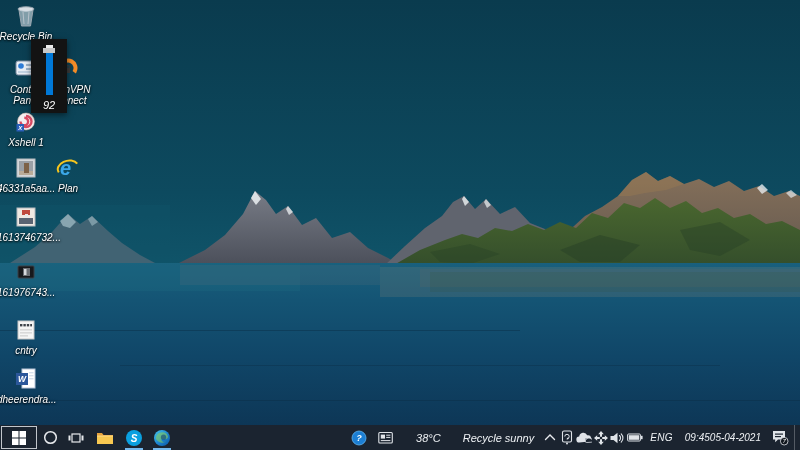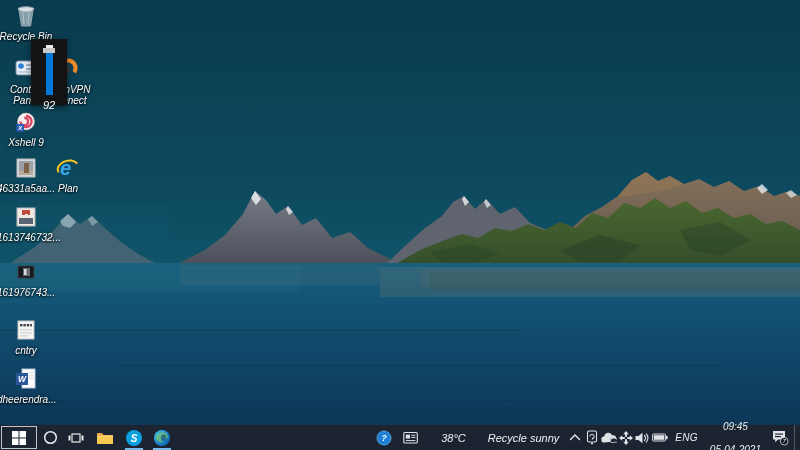--- a/index.html
+++ b/index.html
@@ -18,21 +18,21 @@
     cursor:default;
   }
   .dicon .ic{width:26px;height:26px;display:flex;align-items:center;justify-content:center;}
   .dicon .lbl{
     font-size:10px;line-height:11px;color:var(--label-text,#fff);text-align:center;
     text-shadow:0 1px 2px rgba(0,0,0,.9),0 0 3px rgba(0,0,0,.7);
     max-width:58px;
   }
   
   .flyout{
-    position:absolute;left:31px;top:39px;width:36px;height:66px;z-index:50;
+    position:absolute;left:31px;top:39px;width:36px;height:74px;z-index:50;
     background:var(--slider-panel-bg,#141414);
     display:flex;flex-direction:column;align-items:center;
     box-shadow:0 2px 6px rgba(0,0,0,.5);
   }
   .flyout .trackwrap{position:relative;margin-top:6px;width:16px;height:50px;display:flex;justify-content:center;}
   .flyout .track{width:7px;height:50px;background:linear-gradient(#ececec 0 4px, var(--accent,#0078d7) 4px 100%);}
   .flyout .thumb{position:absolute;left:2px;top:3px;width:12px;height:5px;background:#c9c9c9;}
   .flyout .val{margin-top:4px;font-size:11px;color:#fff;}
   
   .taskbar{
@@ -47,21 +47,21 @@
   .w-taskview{width:28px;}
   .w-explorer{width:30px;}
   .w-app{width:28px;}
   .runline{position:absolute;bottom:0;left:50%;transform:translateX(-50%);width:18px;height:2px;background:var(--running-underline,#76b9ed);}
   .tb-right{margin-left:auto;display:flex;align-items:center;height:25px;}
   .tb-help{width:24px;}
   .weather{display:flex;align-items:center;gap:22px;padding:0 7px;height:25px;}
   .weather .wtxt{font-size:11px;white-space:nowrap;}
   .trayico{width:17px;height:25px;display:flex;align-items:center;justify-content:center;flex:0 0 auto;}
   .lang{font-size:10px;padding:0 7px;letter-spacing:.3px;}
-  .clock{display:flex;flex-direction:column;align-items:center;justify-content:center;height:19px;padding:0 5px;font-size:10px;line-height:11px;white-space:nowrap;gap:12px;}
+  .clock{display:flex;align-items:center;justify-content:center;height:19px;padding:0 5px;font-size:10px;line-height:11px;white-space:nowrap;}
   .action{width:28px;}
   .showdesk{width:5px;height:25px;border-left:1px solid rgba(255,255,255,.25);}
 </style>
 </head>
 <body>
 
 <div class="screen">
 
   <svg class="wallpaper" width="800" height="450" viewBox="0 0 800 450">
     <defs>
@@ -167,21 +167,21 @@
 
   <div class="dicon" style="left:-2px;top:109px">
     <span class="ic">
       <svg width="22" height="22" viewBox="0 0 22 22">
           <circle cx="11" cy="10.5" r="8.5" fill="#f4eef0" stroke="#dba" stroke-width=".5"></circle>
           <path d="M11,10.5 m0,-5.5 a5.5,5.5 0 1 1 -5.5,5.5 a3.8,3.8 0 1 0 3.8,-3.8" stroke="#d84a63" stroke-width="2.4" fill="none"></path>
           <rect x="1.5" y="13" width="7.5" height="7.5" fill="#2b5fb8"></rect>
           <text x="5.2" y="18.8" font-size="6" font-weight="bold" fill="#fff" text-anchor="middle">X</text>
         </svg>
     </span>
-    <span class="lbl">Xshell 9</span>
+    <span class="lbl">Xshell 1</span>
   </div>
 
 
   <div class="dicon" style="left:-2px;top:155px">
     <span class="ic">
       <svg width="22" height="22" viewBox="0 0 22 22">
           <rect x="2" y="2" width="18" height="18" fill="#d4d7da" stroke="#b7bbc0" stroke-width="1"></rect>
           <rect x="4" y="4" width="14" height="14" fill="#9aa0a6"></rect>
           <rect x="4" y="14" width="14" height="4" fill="#b9ab98"></rect>
           <rect x="9" y="6" width="5" height="10" fill="#7d6248"></rect>

